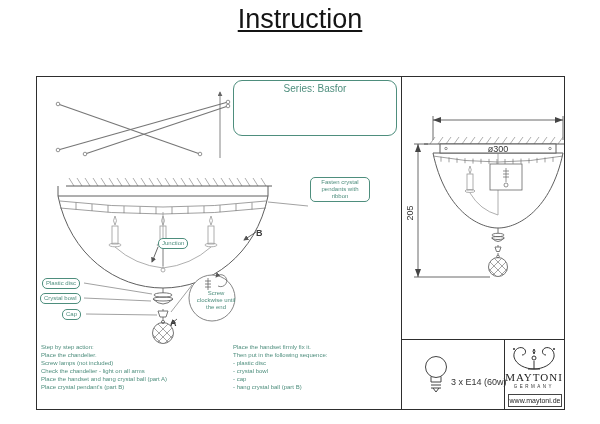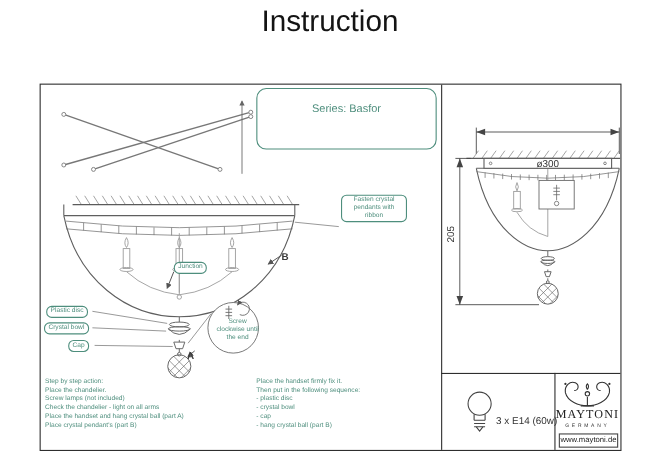--- a/index.html
+++ b/index.html
@@ -1,29 +1,29 @@
 <!DOCTYPE html>
 <html><head>
 <meta charset="utf-8">
 <style>
   :root{ --g:#4e8e7d; --ln:#5a5a5a; --dk:#2e2e2e; }
   *{ margin:0; padding:0; box-sizing:border-box; }
   body{ background:#ffffff; }
   .page{ position:relative; width:600px; height:424px; background:#fff;
          font-family:"Liberation Sans",sans-serif; overflow:hidden; }
   .title{ position:absolute; top:4px; left:0; width:100%; text-align:center;
-          font-size:27px; color:#141414; }
+          font-size:27px; color:#141414;text-decoration:underline; }
   .frame{ position:absolute; left:36px; top:76px; width:529px; height:334px;
           border:1px solid var(--dk); }
   .line-v{ position:absolute; width:1px; background:var(--dk); }
   .line-h{ position:absolute; height:1px; background:var(--dk); }
   .abs{ position:absolute; }
   .infobox{ position:absolute; left:196px; top:3px; width:164px; height:56px;
             border:1px solid var(--g); border-radius:9px; color:var(--g);
-            text-align:center; font-size:10px; line-height:16px; padding-top:11px;
+            text-align:center; font-size:10px; line-height:16px; padding-top:0;
             background:#fff; }
   .lbl{ position:absolute; font-size:6px; color:var(--g); border:1px solid var(--g);
         border-radius:5px; padding:1px 3px; text-align:center; line-height:7px;
         background:#fff; }
   .gnote{ position:absolute; font-size:6px; color:var(--g); line-height:7px;
           text-align:center; }
   .marker{ position:absolute; font-weight:bold; font-size:9px; color:#3c3c3c; }
   .steps{ position:absolute; font-size:6px; color:var(--g); line-height:8px; }
   .dim{ position:absolute; font-size:9px; color:#333; text-align:center; }
   .dim-rot{ transform:rotate(-90deg); }

